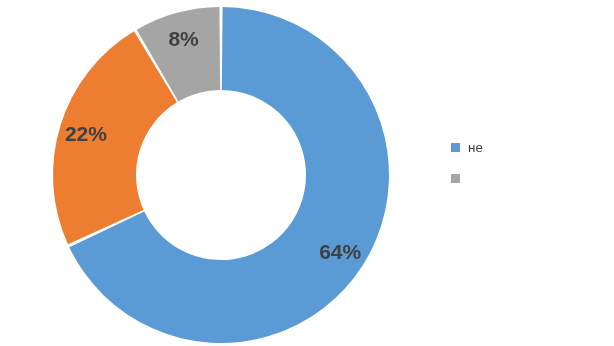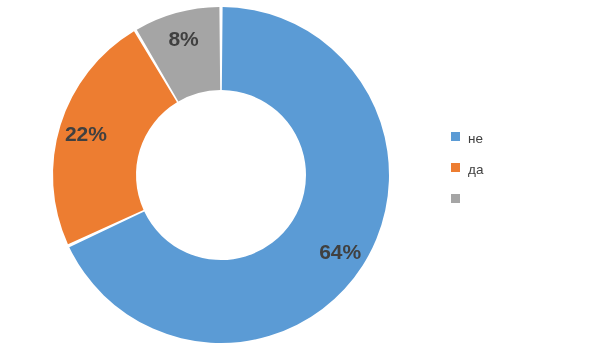--- a/index.html
+++ b/index.html
@@ -37,20 +37,21 @@
     dominant-baseline: central;
   }
   #legend {
     position: absolute;
     left: 451px;
     top: 132px;
     width: 163px;
   }
   .legend-row {
     display: flex;
+    align-items: center;
     height: 31px;
   }
   .legend-swatch {
     width: 9px;
     height: 9px;
     flex: 0 0 9px;
     margin-right: 8px;
   }
   .legend-label {
     font-family: "Liberation Sans", sans-serif;
@@ -77,19 +78,15 @@
     </g>
   </svg>
 </div>
 
 <div id="legend">
   <div class="legend-row">
     <span class="legend-swatch" id="sw0" style="background: rgb(91, 155, 213);"></span>
     <span class="legend-label">не</span>
   </div>
   <div class="legend-row">
-    <span class="legend-swatch" id="sw1" style="background: rgb(237, 125, 49);"></span>
-    <span class="legend-label">да</span>
-  </div>
-  <div class="legend-row">
     <span class="legend-swatch" id="sw2" style="background: rgb(165, 165, 165);"></span>
   </div>
 </div>
 
 </body></html>

